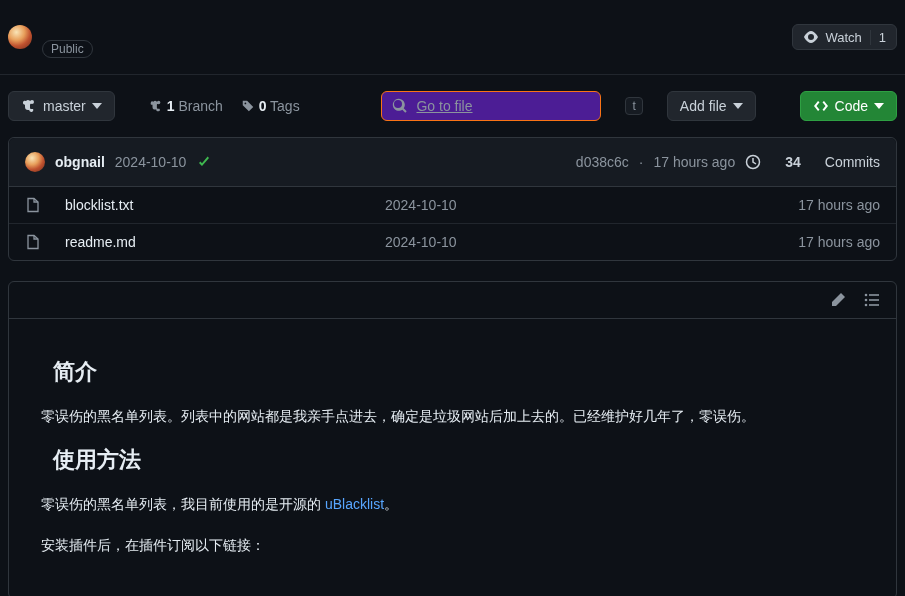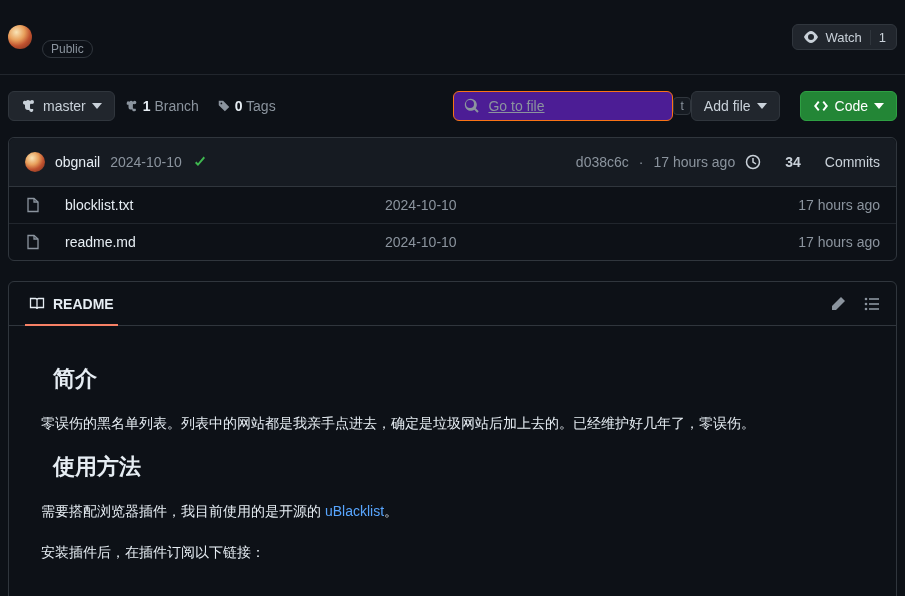--- a/index.html
+++ b/index.html
@@ -33,21 +33,21 @@
 }
 .watch-btn {
   display: flex; align-items: center; gap: 6px;
   background: #21262d; border: 1px solid #30363d;
   border-radius: 6px; padding: 4px 10px; font-size: 13px;
   color: #c9d1d9;
 }
 .watch-count { border-left: 1px solid #30363d; padding-left: 8px; margin-left: 2px; }
 
 .toolbar {
-  display: flex; align-items: center; gap: 0;
+  display: flex; align-items: center; gap: 24px;
   padding: 16px 8px;
 }
 .btn {
   display: flex; align-items: center; gap: 6px;
   background: #21262d; border: 1px solid #30363d;
   border-radius: 6px; padding: 6px 12px; font-size: 14px;
   color: #c9d1d9; cursor: pointer;
 }
 .btn.primary { background: #238636; border-color: #2ea043; color: #fff; margin-left: 20px; }
 .branch-info { display: flex; align-items: center; gap: 18px; margin-left: 10px; color: #8b949e; }
@@ -73,21 +73,21 @@
 .filebox-head {
   display: flex; align-items: center; gap: 10px;
   padding: 14px 16px; background: #161b22;
   border-bottom: 1px solid #30363d;
   border-radius: 6px 6px 0 0;
 }
 .small-avatar {
   width: 20px; height: 20px; border-radius: 50%;
   background: radial-gradient(circle at 35% 30%, #f9e4b7, #e8a05c 35%, #c0522f 60%, #6b2a1a);
 }
-.author { font-weight: 400; }
+.author { font-weight: 700; }
 .muted { color: #8b949e; }
 .head-spacer { flex: 1; }
 .check { color: #3fb950; }
 .commits-link { display:flex; align-items:center; gap:24px; color:#c9d1d9; }
 
 .file-row {
   display: grid; grid-template-columns: 40px 320px 1fr auto;
   align-items: center; padding: 10px 16px;
   border-bottom: 1px solid #21262d;
 }
@@ -231,26 +231,20 @@
         </svg>
     </span>
     <span class="file-name">readme.md</span>
     <span class="file-msg">2024-10-10</span>
     <span class="file-time">17 hours ago</span>
   </div>
 </div>
 
 <div class="readme-box">
   <div class="readme-head">
-    <div class="readme-tab">
-      <svg width="16" height="16" viewBox="0 0 16 16" fill="none" stroke="currentColor" stroke-width="1.3">
-          <path d="M1.5 2.5h5c.8 0 1.5.7 1.5 1.5v9c0-.8-.7-1.5-1.5-1.5h-5v-9zM14.5 2.5h-5c-.8 0-1.5.7-1.5 1.5v9c0-.8.7-1.5 1.5-1.5h5v-9z"></path>
-        </svg>
-      <span>README</span>
-    </div>
     <div class="readme-actions">
       <span>
         <svg width="16" height="16" viewBox="0 0 16 16" fill="currentColor">
             <path d="M11 1l4 4-9 9H2v-4l9-9z"></path>
           </svg>
       </span>
       <span>
         <svg width="16" height="16" viewBox="0 0 16 16" fill="currentColor">
             <circle cx="2" cy="3" r="1.3"></circle>
             <rect x="5" y="2.2" width="10" height="1.6"></rect>
@@ -260,17 +254,17 @@
             <rect x="5" y="12.2" width="10" height="1.6"></rect>
           </svg>
       </span>
     </div>
   </div>
   <div class="readme-body">
     <h2>简介</h2>
     <p>零误伤的黑名单列表。列表中的网站都是我亲手点进去，确定是垃圾网站后加上去的。已经维护好几年了，零误伤。</p>
     <h2>使用方法</h2>
     <p>
-      <span>需要搭配浏览器插件，我目前使用的是开源的 </span><a href="#">uBlacklist</a><span>。</span>
+      <span>零误伤的黑名单列表，我目前使用的是开源的 </span><a href="#">uBlacklist</a><span>。</span>
     </p>
     <p>安装插件后，在插件订阅以下链接：</p>
   </div>
 </div>
 
 </body></html>

